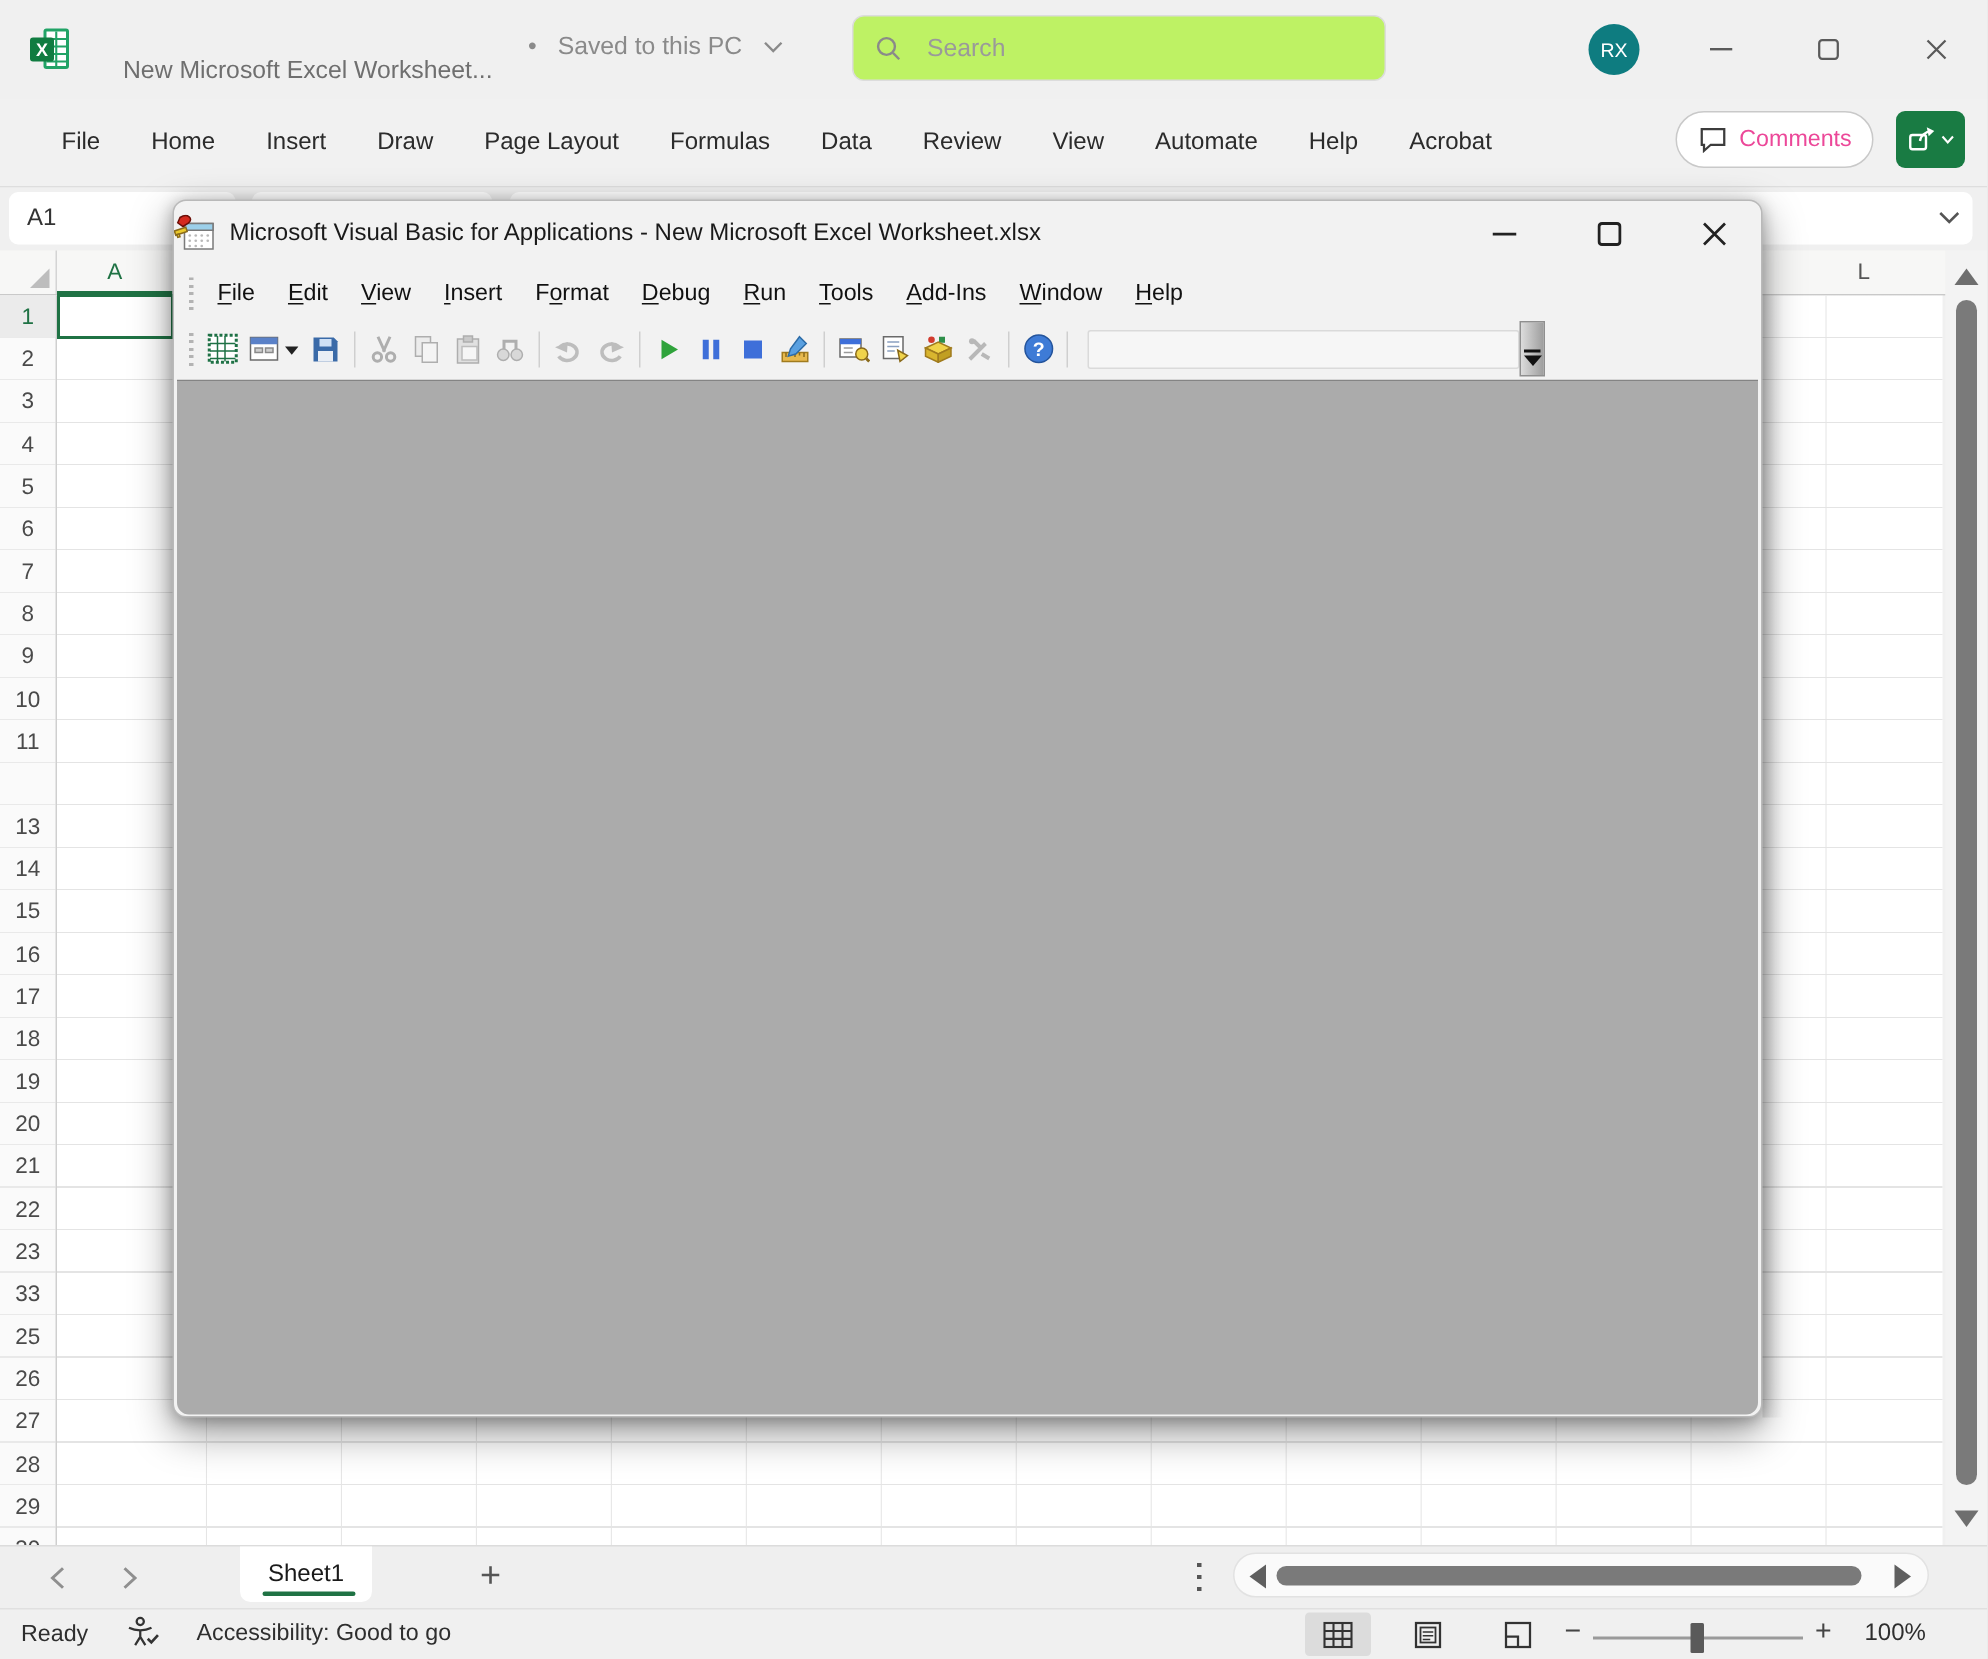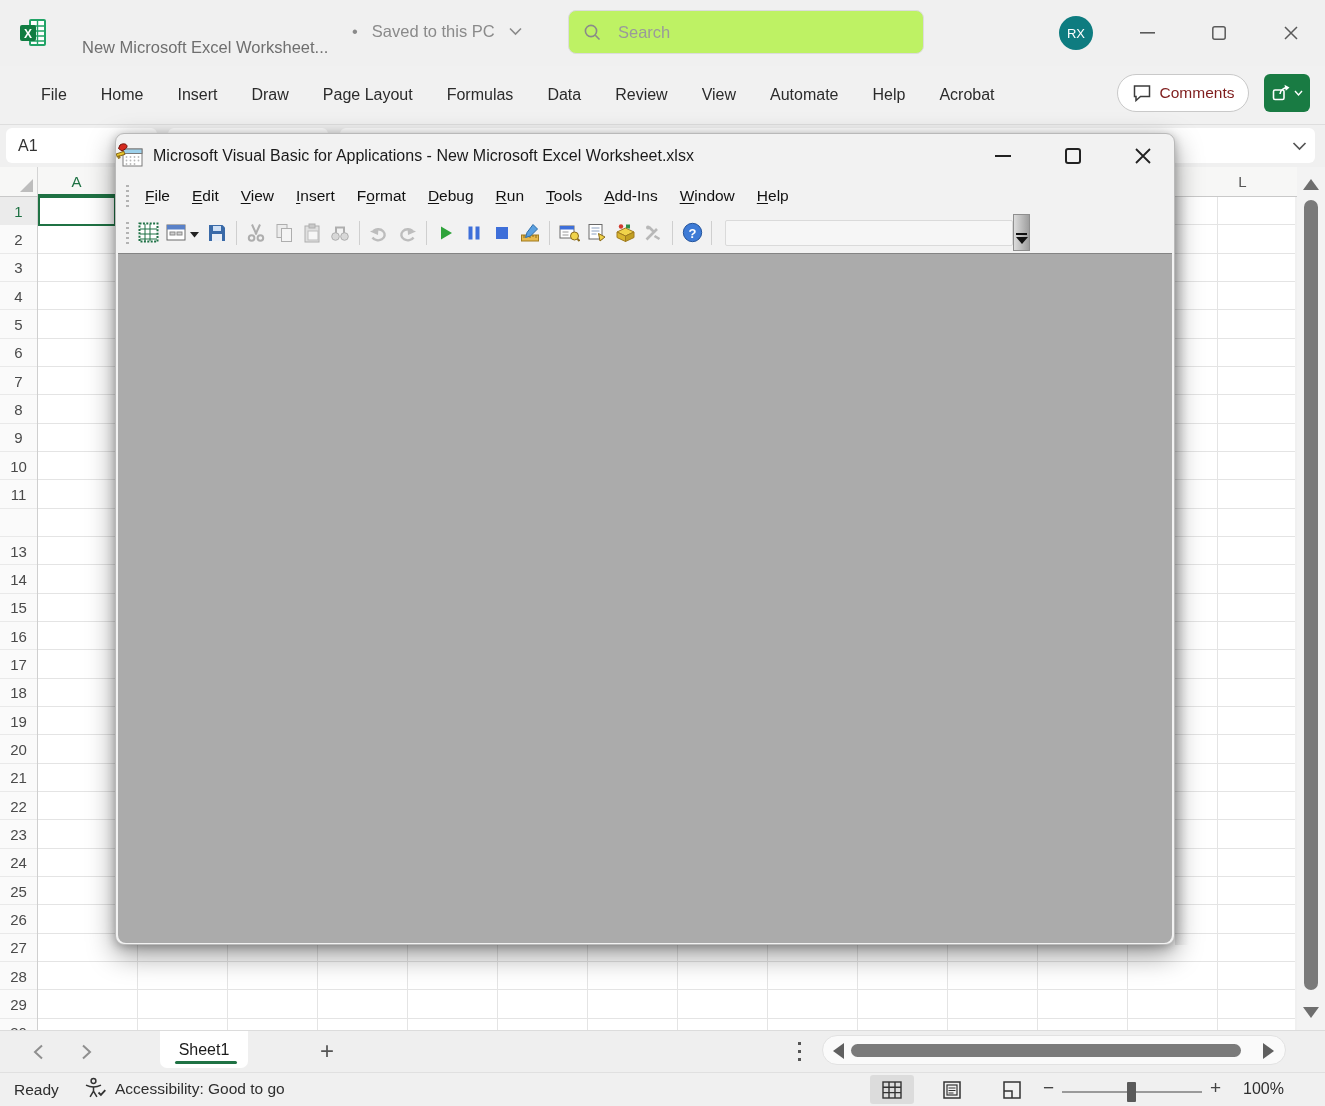--- a/index.html
+++ b/index.html
@@ -19,21 +19,21 @@
   .searchbox input::placeholder{color:#9a9a9a;}
   .avatar{position:absolute;left:1059px;top:16px;width:34px;height:34px;border-radius:50%;
           background:#0e7c80;color:#fff;font-size:13px;display:flex;align-items:center;justify-content:center;}
   .winbtn{position:absolute;top:16px;width:34px;height:34px;display:flex;align-items:center;justify-content:center;color:#5a5a5a;}
 
   
   .ribbonrow{position:absolute;left:0;top:66px;width:1325px;height:59px;background:#f1f1f1;border-bottom:1px solid #dedede;box-sizing:border-box;}
   .rtabs{position:absolute;left:24px;top:0;height:58px;display:flex;align-items:center;}
   .rtab{padding:0 17px;font-size:16px;color:#2b2b2b;cursor:default;}
   .comments-btn{position:absolute;left:1117px;top:8px;width:132px;height:38px;background:#fff;border:1px solid #c9c9c9;
-                border-radius:19px;display:flex;align-items:center;justify-content:center;gap:8px;font-size:15.5px;color:#7f1d1d;box-sizing:border-box;}
+                border-radius:19px;display:flex;align-items:center;justify-content:center;gap:8px;font-size:15.5px;color:#ec4899;box-sizing:border-box;}
   .share-btn{position:absolute;left:1264px;top:8px;width:46px;height:38px;background:#197b43;border-radius:6px;
              display:flex;align-items:center;justify-content:center;gap:3px;}
 
   
   .formularow{position:absolute;left:0;top:125px;width:1325px;height:42px;background:#f0f0f0;}
   .namebox{position:absolute;left:6px;top:3px;width:151px;height:35px;background:#fff;border-radius:6px;
            font-size:16px;color:#333;display:flex;align-items:center;padding-left:12px;box-sizing:border-box;}
   .fxbox{position:absolute;left:168px;top:3px;width:160px;height:35px;background:#fff;border-radius:6px;}
   .formulabox{position:absolute;left:340px;top:3px;width:975px;height:35px;background:#fff;border-radius:6px;}
   .fb-chevron{position:absolute;left:1292px;top:12px;}
@@ -98,21 +98,21 @@
             display:flex;align-items:center;justify-content:center;font-size:16px;color:#1a1a1a;}
   .sheettab-underline{position:absolute;left:175px;top:30px;width:62px;height:3px;background:#1f7244;border-radius:2px;}
   .addsheet{position:absolute;left:312px;top:5px;width:30px;height:30px;display:flex;align-items:center;justify-content:center;font-size:24px;color:#555;font-weight:300;}
   .dots3{position:absolute;left:796px;top:11px;width:6px;height:22px;background-image:repeating-linear-gradient(to bottom,#555 0 3px,transparent 3px 8px);background-size:3px 100%;background-repeat:repeat-y;background-position:center;}
   .hscroll{position:absolute;left:822px;top:4px;width:464px;height:30px;background:#fafafa;border:1px solid #e2e2e2;border-radius:15px;display:flex;align-items:center;box-sizing:border-box;}
   .hthumb{position:absolute;left:28px;top:8px;width:390px;height:13px;background:#7a7a7a;border-radius:7px;}
 
   
   .statusbar{position:absolute;left:0;top:1072px;width:1325px;height:34px;background:#f0f0f0;border-top:1px solid #e0e0e0;box-sizing:border-box;font-size:15.5px;color:#2e2e2e;}
   .ready{position:absolute;left:14px;top:8px;}
-  .accx{position:absolute;left:84px;top:4px;display:flex;align-items:center;gap:8px;}
+  .accx{position:absolute;left:84px;top:4px;display:flex;align-items:center;gap:24px;}
   .viewbtn{position:absolute;top:2px;width:44px;height:29px;display:flex;align-items:center;justify-content:center;border-radius:3px;}
   .viewbtn.active{background:#dcdcdc;}
   .zoomglyph{position:absolute;top:4px;font-size:19px;color:#444;}
   .zoomtrack{position:absolute;left:1062px;top:1091px;width:140px;height:2px;background:#9a9a9a;}
   .zoomthumb{position:absolute;left:1127px;top:1082px;width:9px;height:20px;background:#5a5a5a;border-radius:1px;}
   .zoomval{position:absolute;left:1243px;top:1080px;font-size:16px;color:#2e2e2e;}
 </style>
 </head>
 <body>
 
@@ -233,21 +233,21 @@
       <div class="rown" style="top: 368.29px;">14</div>
       <div class="rown" style="top: 396.62px;">15</div>
       <div class="rown" style="top: 424.95px;">16</div>
       <div class="rown" style="top: 453.28px;">17</div>
       <div class="rown" style="top: 481.61px;">18</div>
       <div class="rown" style="top: 509.94px;">19</div>
       <div class="rown" style="top: 538.27px;">20</div>
       <div class="rown" style="top: 566.6px;">21</div>
       <div class="rown" style="top: 594.93px;">22</div>
       <div class="rown" style="top: 623.26px;">23</div>
-      <div class="rown" style="top: 651.59px;">24</div>
+      <div class="rown" style="top: 651.59px;">33</div>
       <div class="rown" style="top: 679.92px;">25</div>
       <div class="rown" style="top: 708.25px;">26</div>
       <div class="rown" style="top: 736.58px;">27</div>
       <div class="rown" style="top: 764.91px;">28</div>
       <div class="rown" style="top: 793.24px;">29</div>
       <div class="rown" style="top: 821.57px;">30</div>
     </div>
   <div class="a1sel"></div>
 
   <div class="vscroll">

